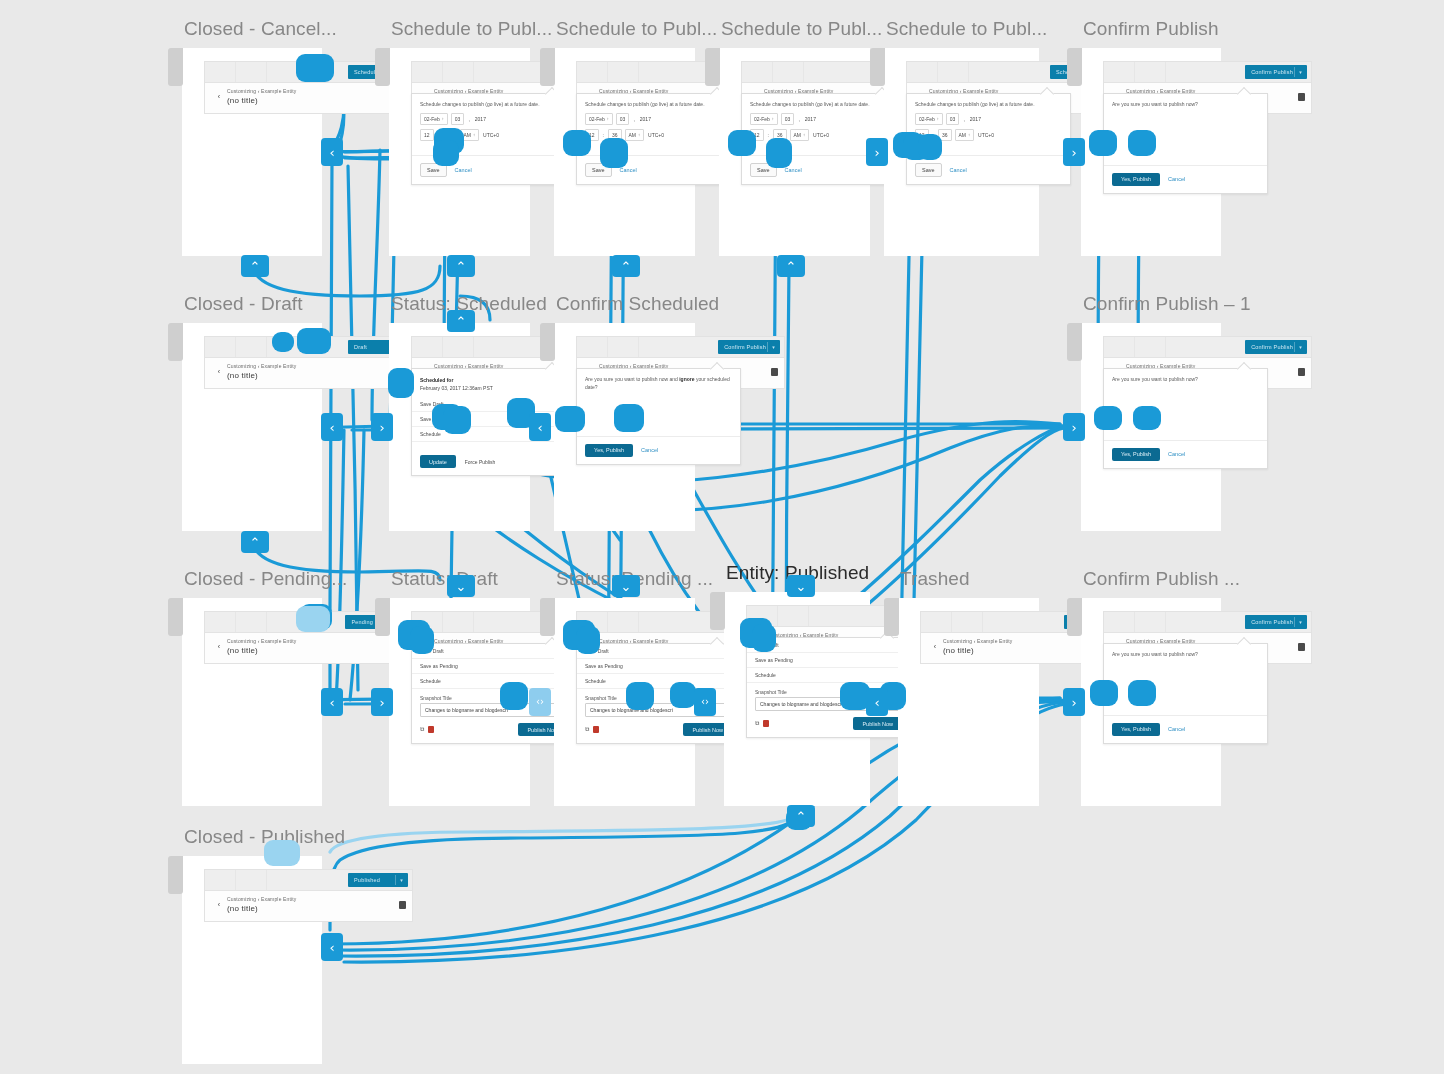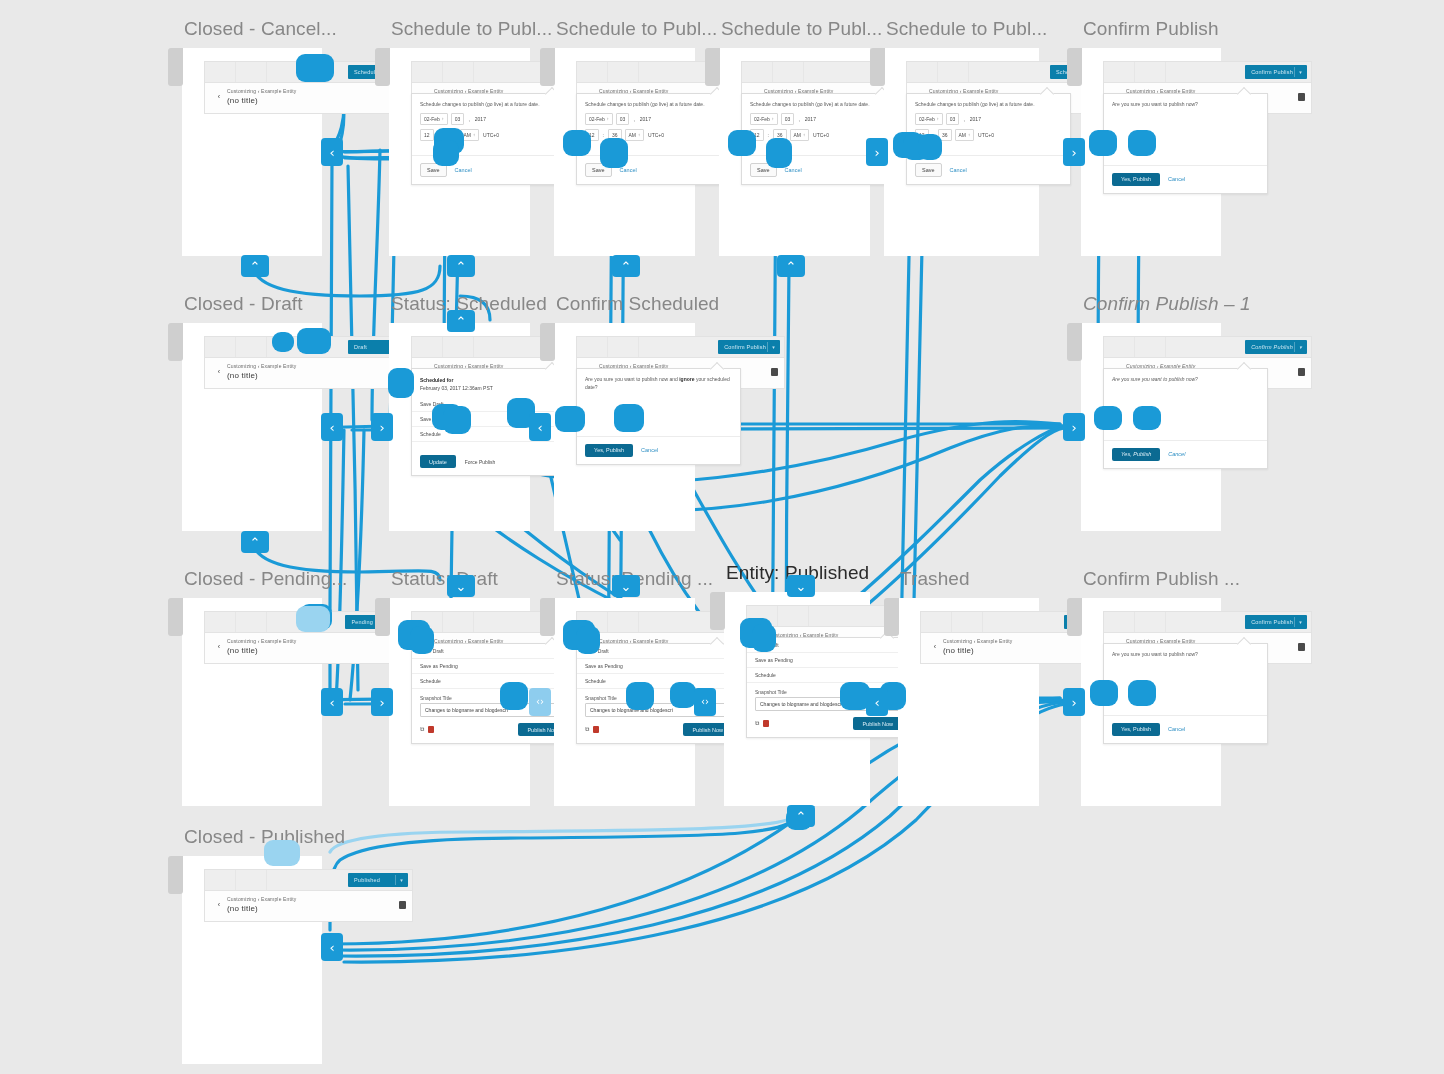--- a/index.html
+++ b/index.html
@@ -631,21 +631,21 @@
           <div class="panel" style="left: 22px; top: 45px; width: 165px; min-height: 88px;">
             <div class="nub" style="right: 18px;"></div>
             <div class="panel-text">Are you sure you want to publish now and <b>ignore</b> your scheduled date?</div>
             <div class="panel-actions" style="margin-top: 40px;">
               <div class="btn-primary">Yes, Publish</div>
               <div class="btn-link">Cancel</div>
             </div>
           </div>
         </div>
       </div>
-      <div class="frame" style="left: 1081px; top: 323px; width: 140px; height: 152px; font-style: italic;">
+      <div class="frame" style="left: 1081px; top: 323px; width: 140px; height: 152px;">
         <div class="frame-title">Confirm Publish – 1</div>
         <div class="frame-body" style="width: 140px; height: 208px;">
           <div class="side-stub"></div>
           <div class="wp">
             <div class="wp-bar">
               <div class="cell"></div>
               <div class="cell"></div>
               <div class="wp-btn">
                 <span class="lbl">Confirm Publish</span>
                 <span class="sep"></span>

